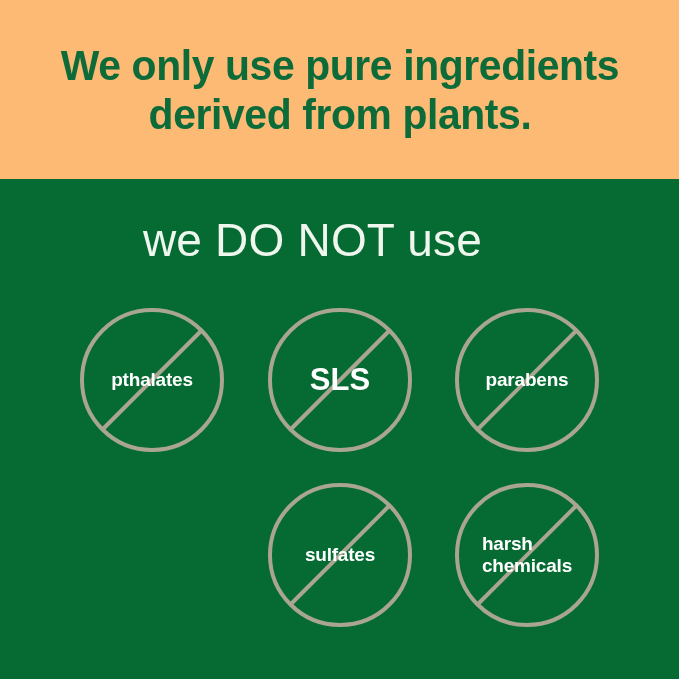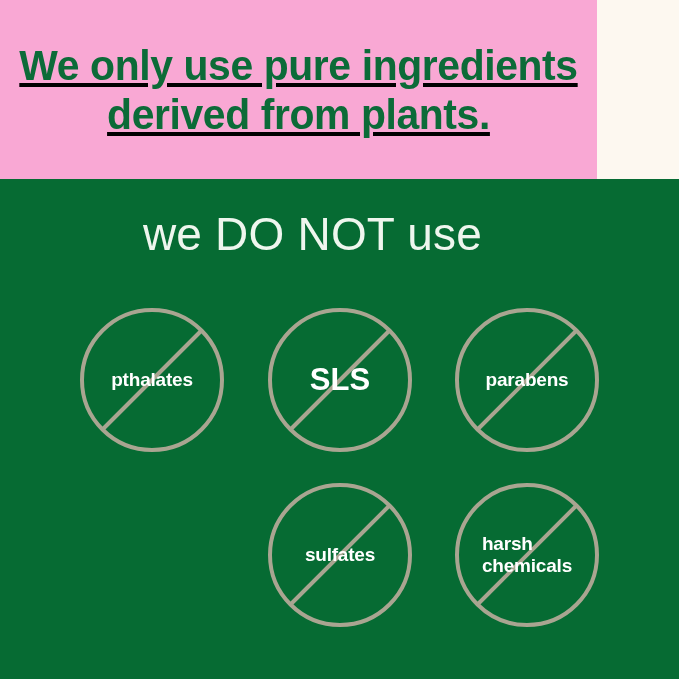--- a/index.html
+++ b/index.html
@@ -21,27 +21,26 @@
     width: 679px;
     height: 679px;
     background: #fdf8f0;
   }
 
   
   .headline-band {
     position: absolute;
     left: 0;
     top: 0;
-    width: 597px;
+    width: 679px;
     height: 179px;
-    background: #f9a8d4;
+    background: #fdba74;
     display: flex;
     align-items: center;
     justify-content: center;
-    text-decoration: underline;
   }
   .headline {
     width: 630px;
     margin: 0;
     padding: 0;
     text-align: center;
     color: #0c6b38;
     font-family: "Liberation Sans Narrow", "Liberation Sans", sans-serif;
     font-weight: bold;
     font-size: 43px;
@@ -61,21 +60,21 @@
     left: 0;
     top: 179px;
     width: 679px;
     height: 500px;
     background: #066b33;
   }
 
   .subhead {
     position: absolute;
     left: 0;
-    top: 32px;
+    top: 38px;
     width: 625px;
     margin: 0;
     text-align: center;
     color: #eef6ee;
     font-family: "Liberation Sans", sans-serif;
     font-weight: normal;
     font-size: 46px;
     line-height: 1;
     letter-spacing: 0.2px;
   }

